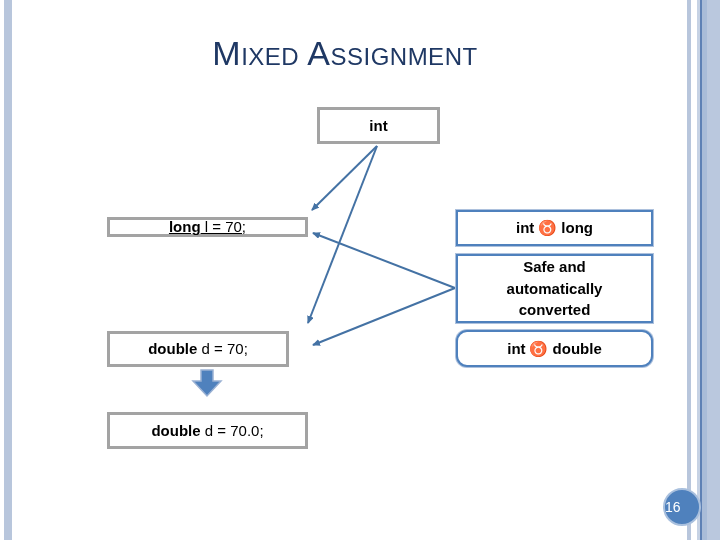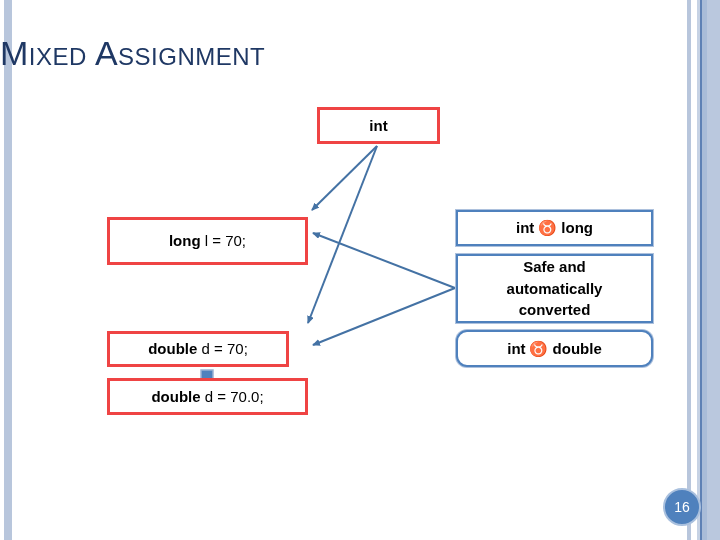--- a/index.html
+++ b/index.html
@@ -15,54 +15,54 @@
   .stripe { position: absolute; top: 0; height: 540px; }
   .stripe-left   { left: 4px;   width: 8px;  background: #b8c6dc; }
   .stripe-r1     { left: 687px; width: 4px;  background: #b8c6dc; }
   .stripe-r2     { left: 697px; width: 3px;  background: #c6d2e4; }
   .stripe-r3     { left: 700px; width: 2px;  background: #5e81b5; }
   .stripe-r4     { left: 702px; width: 5px;  background: #a9bcd8; }
   .stripe-r5     { left: 707px; width: 13px; background: #bac8de; }
 
   .title {
     position: absolute; left: 0; top: 34px; width: 690px;
-    text-align: left;
+    text-align: center;
     font-variant: small-caps;
     font-size: 34px; font-weight: 400;
     color: #1f3864; letter-spacing: 0.5px;
   }
 
   .box {
     position: absolute; box-sizing: border-box;
     background: #ffffff; color: #000;
     display: flex; align-items: center; justify-content: center;
     font-size: 15px; text-align: center; line-height: 1.45;
   }
-  .b3 { border: 3px solid #ef4444; }
+  .b3 { border: 3px solid #a3a3a3; }
   .b2 { border: 2px solid #4f81bd; box-shadow: 0 0 0 1px #adc1dd; }
   .kw { font-weight: bold; }
   .bold { font-weight: bold; }
   .prelines { white-space: pre-line; font-weight: bold; }
 
   .box-int        { left: 317px; top: 107px; width: 123px; height: 37px; }
-  .box-long       { left: 107px; top: 217px; width: 201px; height: 48px; }
+  .box-long       { left: 107px; top: 217px; width: 201px; height: 20px; text-decoration: underline; }
   .box-int2long   { left: 456px; top: 210px; width: 197px; height: 36px; }
   .box-safe       { left: 456px; top: 254px; width: 197px; height: 69px; }
   .box-double     { left: 107px; top: 331px; width: 182px; height: 36px; }
   .box-int2double { left: 456px; top: 330px; width: 197px; height: 37px; border-radius: 11px; }
-  .box-double2    { left: 107px; top: 378px; width: 201px; height: 37px; text-align: right; }
+  .box-double2    { left: 107px; top: 412px; width: 201px; height: 37px; text-align: right; }
 
   svg.overlay { position: absolute; left: 0; top: 0; pointer-events: none; }
 
   .page-circle {
     position: absolute; left: 663px; top: 488px;
     width: 38px; height: 38px; border-radius: 50%;
     box-sizing: border-box;
     background: #4f81bd; border: 2px solid #a9c0de;
-    display: flex; align-items: center; justify-content: center;
+    display: flex; align-items: center; 
     color: #ffffff; font-size: 14px;
   }
 </style>
 </head>
 <body>
 
 <div class="slide">
 
   <div class="stripe stripe-left"></div>
   <div class="stripe stripe-r1"></div>

